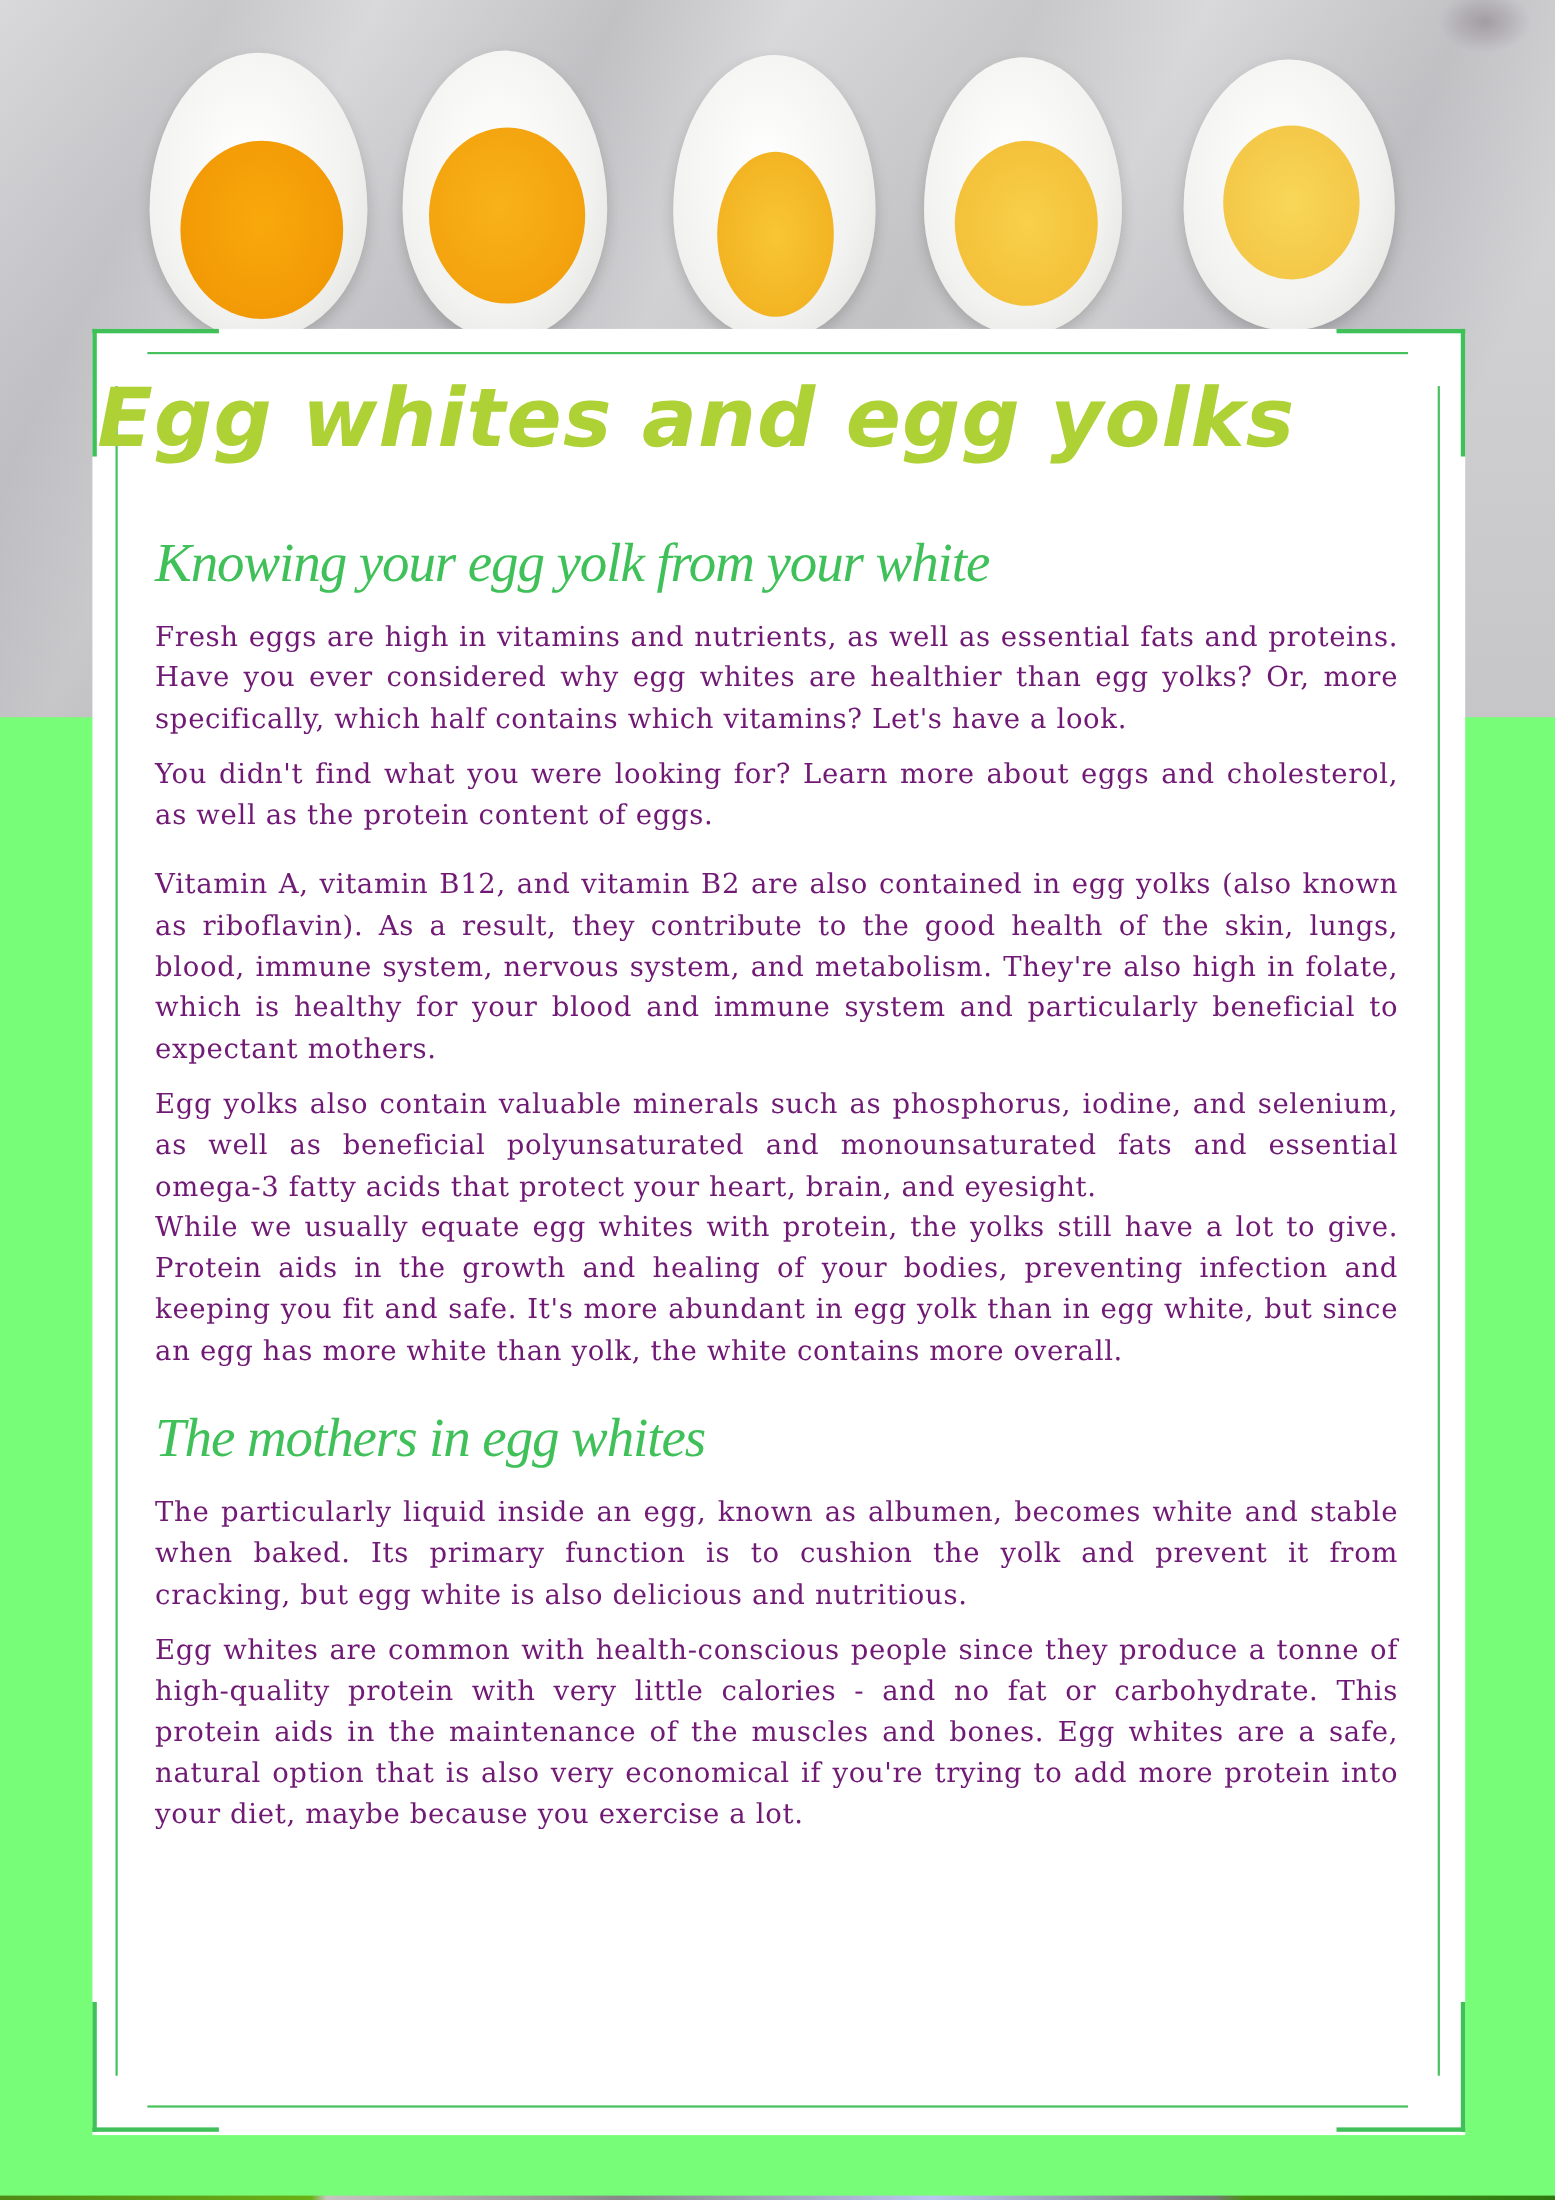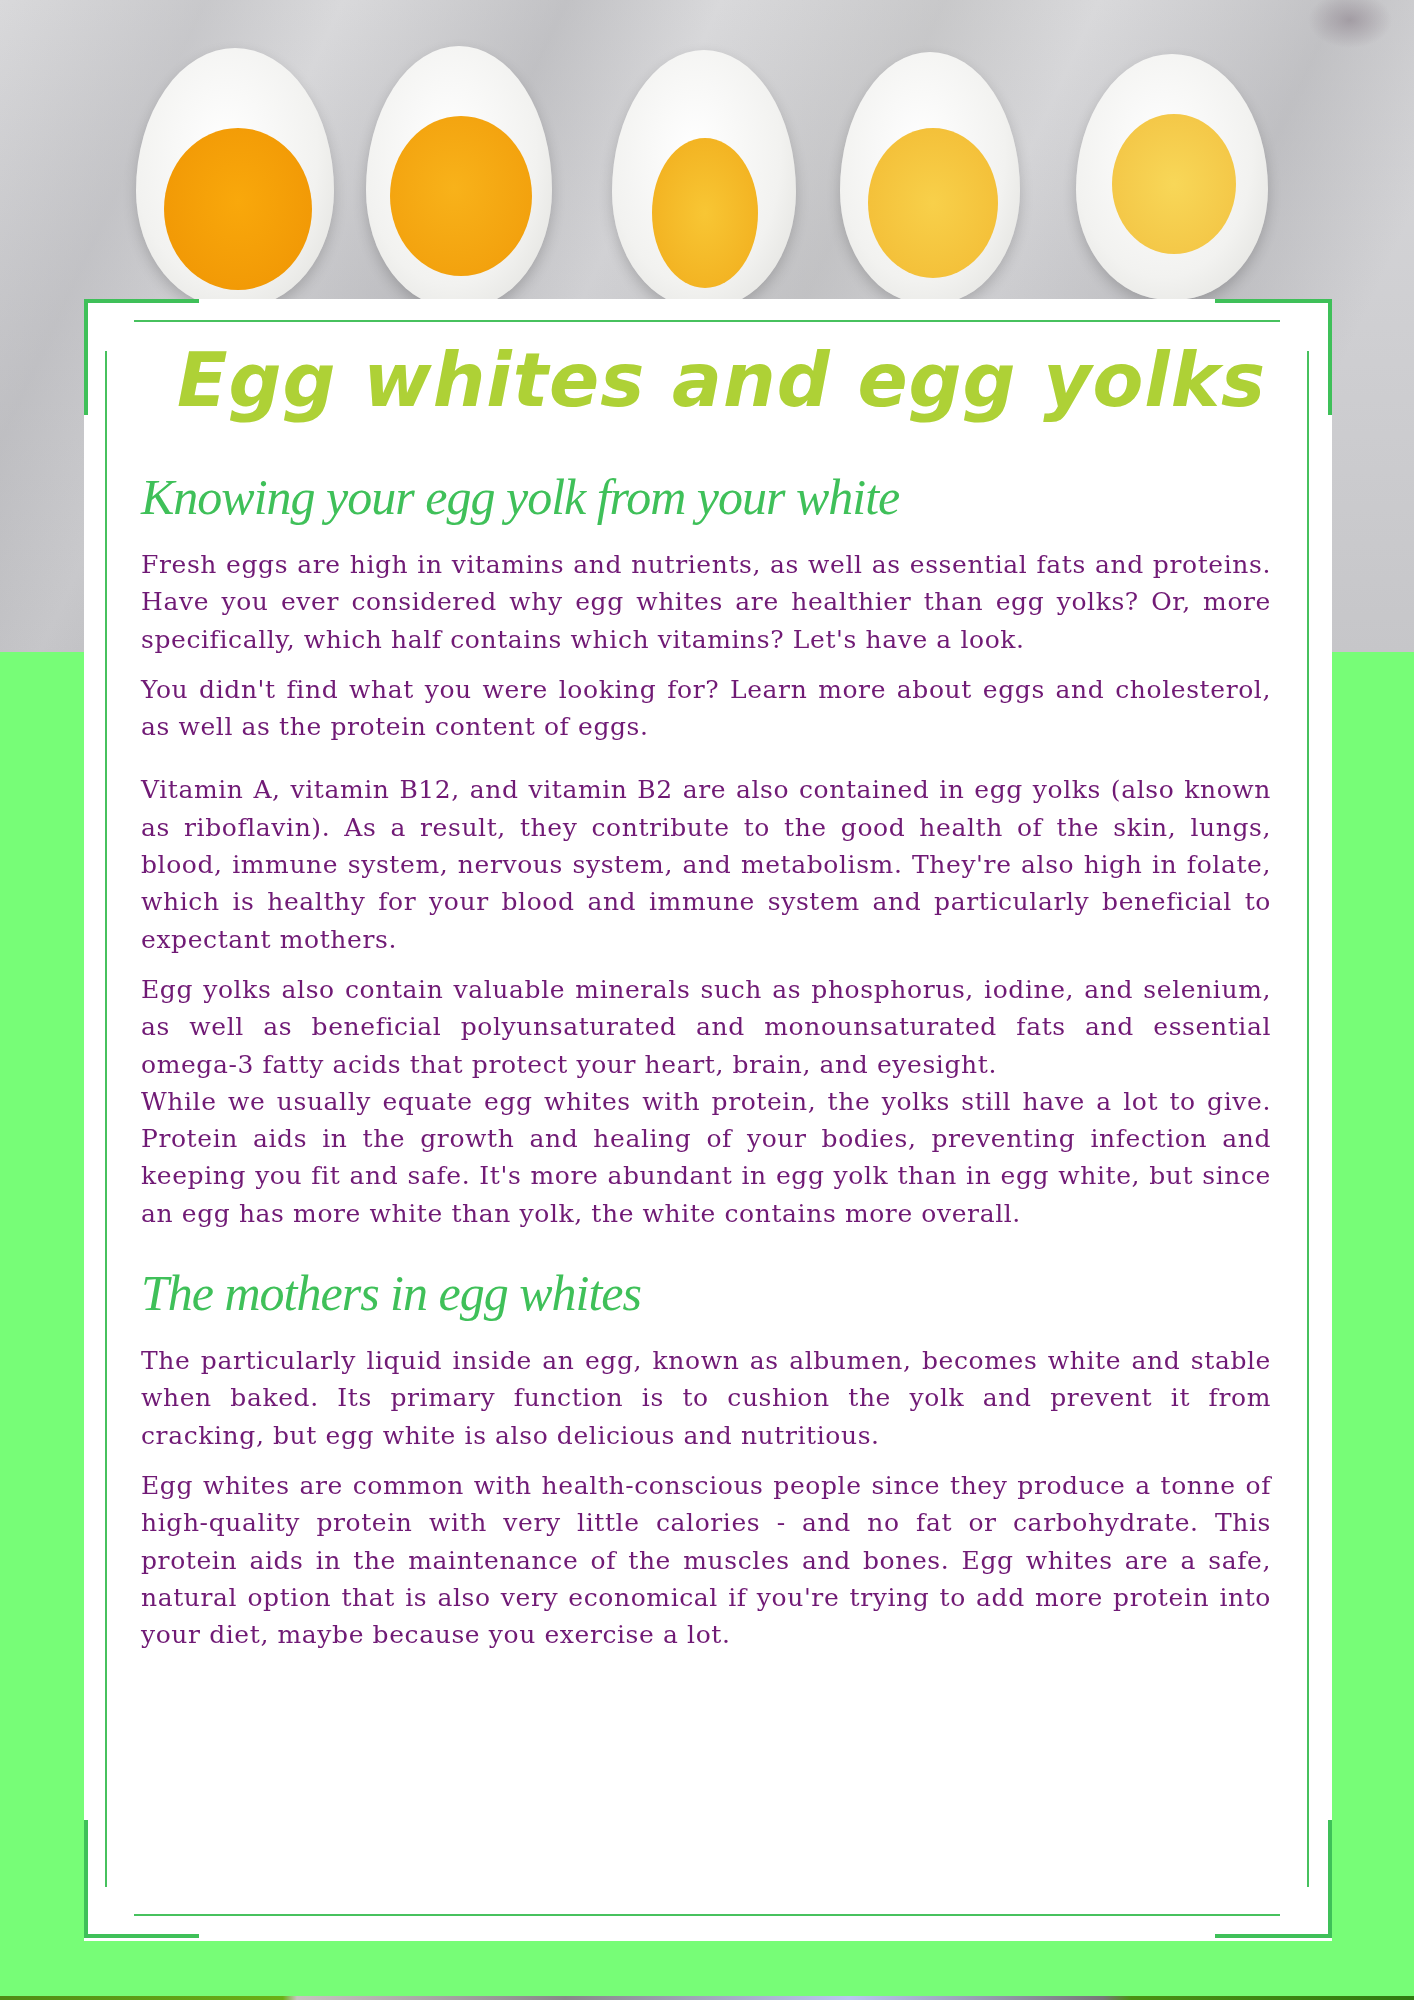--- a/index.html
+++ b/index.html
@@ -30,27 +30,27 @@
       background: linear-gradient(90deg, #4f8a14 0%, #6bb015 20%, #c8c4c0 21%, #888 40%, #b9c7f0 60%, #777 78%, #4a8f12 80%, #2f7a10 100%);
     }
     .card {
       position: absolute; left: 84px; top: 299px; width: 1248px; height: 1642px;
       background: #ffffff;
     }
     .corner { position: absolute; background: #3FC059; }
     .thin { position: absolute; background: #47C15E; }
 
     .title {
-      position: absolute; left: 0; top: 330px; width: 1266px; text-align: right;
+      position: absolute; left: 0; top: 330px; width: 1266px; text-align: center;
       font-family: "DejaVu Sans", sans-serif; font-weight: bold; font-style: italic;
       font-size: 74px; color: #AED136; letter-spacing: 1px; margin: 0;
       line-height: 100px;
     }
     .content {
-      position: absolute; left: 141px; top: 462px; width: 1130px;
+      position: absolute; left: 141px; top: 476px; width: 1130px;
     }
     h2 {
       font-family: "Liberation Serif", serif; font-style: italic; font-weight: normal;
       color: #3FC059; font-size: 50px; margin: 0; line-height: 70px;
       letter-spacing: -1px;
     }
     p {
       font-family: "DejaVu Serif", serif; font-size: 25px; line-height: 37.3px;
       color: #701a75; margin: 0; text-align: justify; letter-spacing: 0.6px;
     }

